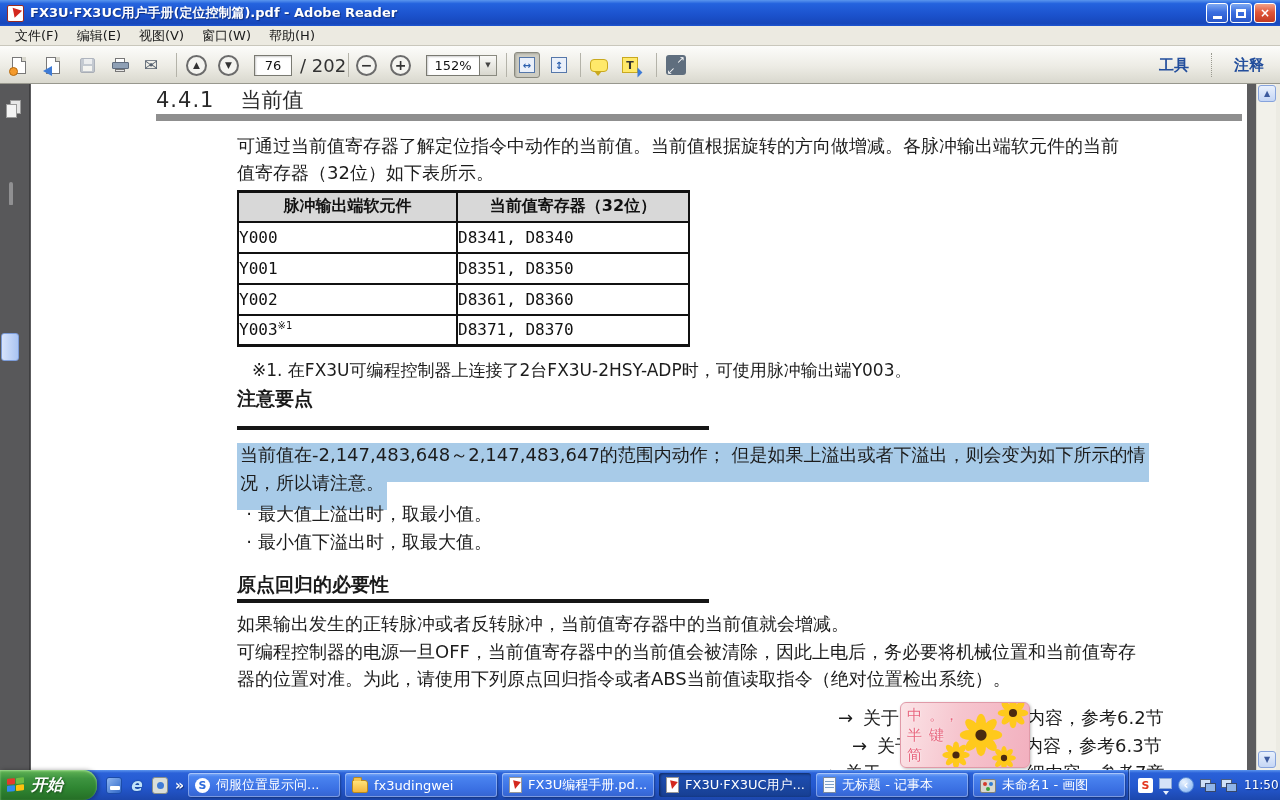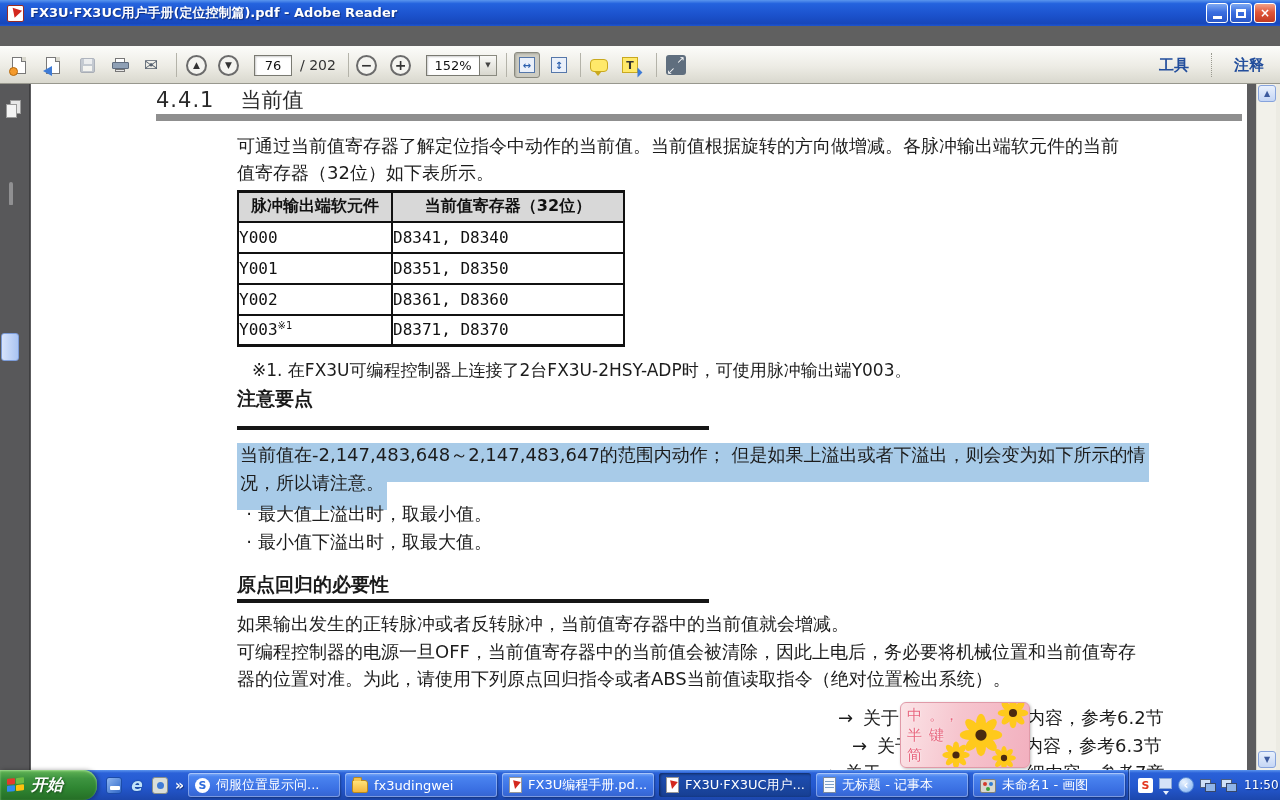--- a/index.html
+++ b/index.html
@@ -39,21 +39,21 @@
   .i-floppy::after{content:"";position:absolute;left:2px;bottom:1px;width:9px;height:5px;background:#fff;}
   .i-printer{width:17px;height:14px;position:relative;}
   .i-printer .paper{position:absolute;left:3px;top:0;width:10px;height:5px;background:#fff;border:1px solid #777;}
   .i-printer .body{position:absolute;left:0;top:4px;width:17px;height:7px;background:#8FA0B5;border:1px solid #5E6B7E;border-radius:1px;}
   .i-printer .out{position:absolute;left:3px;bottom:0;width:10px;height:3px;background:#E8E8E8;border:1px solid #777;}
   .glyph-email{font-size:17px;color:#55606E;line-height:1;}
   .circle-btn{width:21px;height:21px;border:2px solid #6B6B6B;border-radius:50%;background:#F4F4F0;display:flex;align-items:center;justify-content:center;color:#333;}
   .circle-btn .ar{font-size:9px;line-height:1;}
   .circle-btn .pm{font-size:14px;font-weight:bold;line-height:1;margin-top:-1px;}
   .pagebox{width:38px;height:21px;background:#fff;border:1px solid #7A7A72;box-shadow:inset 1px 1px 2px #CCC;font-size:13px;color:#111;text-align:center;font-family:"DejaVu Sans",sans-serif;}
-  .page-total{font-size:14px;color:#333;}
+  .page-total{font-size:18px;color:#333;}
   .zoombox{width:54px;height:21px;background:#fff;border:1px solid #7A7A72;box-shadow:inset 1px 1px 2px #CCC;font-size:13px;color:#111;display:flex;align-items:center;justify-content:center;}
   .ddbtn{width:17px;height:21px;border:1px solid #8A8A80;border-left:none;background:linear-gradient(180deg,#FAFAF8,#D8D7CE);display:flex;align-items:center;justify-content:center;font-size:7px;color:#444;}
   .fitbtn{width:26px;height:26px;border:1px solid transparent;border-radius:3px;display:flex;align-items:center;justify-content:center;}
   .fitbtn.pressed{background:#CDCCC2;border-color:#8A8A80;box-shadow:inset 1px 1px 2px #A9A89E;}
   .i-fit{width:16px;height:16px;background:#EAF0FA;border:1px solid #5577AA;display:flex;align-items:center;justify-content:center;font-size:10px;color:#2B5FAE;font-weight:bold;}
   .i-bubble{width:18px;height:13px;background:#FFE96A;border:1px solid #C9A91F;border-radius:4px;position:relative;}
   .i-bubble::after{content:"";position:absolute;left:3px;bottom:-5px;border-left:4px solid transparent;border-right:4px solid transparent;border-top:5px solid #C9A91F;}
   .i-hl{width:16px;height:16px;background:#FFE96A;border:1px solid #C9A91F;display:flex;align-items:center;justify-content:center;font-size:11px;font-weight:bold;color:#333;position:relative;}
   .i-hl::after{content:"";position:absolute;right:-4px;bottom:-4px;width:0;height:0;border-left:7px solid transparent;border-top:7px solid #3E7BD6;transform:rotate(45deg);}
   .i-fs{width:20px;height:20px;background:#5F6E7E;border-radius:3px;position:relative;color:#fff;}
@@ -85,21 +85,21 @@
   #sec-heading{position:absolute;left:156px;top:2px;font-size:21px;color:#2A2A2A;white-space:nowrap;}
   #sec-heading .num{letter-spacing:1px;margin-right:26px;}
   #heading-bar{position:absolute;left:156px;top:30px;width:1086px;height:7px;background:#8F8F8F;}
   .subhead{position:absolute;font-size:19px;font-weight:600;color:#1A1A1A;white-space:nowrap;}
   .subhead-bar{position:absolute;width:472px;height:4px;background:#161616;}
   .hl{background:#A8CBE8;padding:1px 3px 17px 3px;}
   .bullet-dot{display:inline-block;width:18px;text-align:center;}
 
   
   #dtable{position:absolute;left:237px;top:106px;border-collapse:collapse;}
-  #dtable th{width:154px;background:#D8D8D8;font-size:16px;font-weight:bold;color:#111;height:30px;text-align:center;}
+  #dtable th{width:219px;background:#D8D8D8;font-size:16px;font-weight:bold;color:#111;height:30px;text-align:center;}
   #dtable th + th{width:232px;}
   #dtable td{height:31px;font-size:16px;color:#111;font-family:"DejaVu Sans Mono","Liberation Mono",monospace;}
   #dtable th,#dtable td{border:2px solid #111;}
   #dtable tr:first-child th{border-top:3px solid #111;}
   #dtable tr:last-child td{border-bottom:3px solid #111;}
   #dtable sup{font-size:10px;font-family:"DejaVu Sans",sans-serif;}
 
   .ref-line{position:absolute;font-size:18px;color:#1C1C1C;white-space:nowrap;}
   .ref-line .arrow{margin-right:10px;}
   .ref-sp1{display:inline-block;width:128px;}
@@ -172,20 +172,27 @@
         </div>
       <div class="winbtn">
           <span class="glyph-max"></span>
         </div>
       <div class="winbtn close">
           <span>×</span>
         </div>
     </div>
   </div>
 
+  <div id="menubar">
+    <span class="menu-item">文件(F)</span>
+    <span class="menu-item">编辑(E)</span>
+    <span class="menu-item">视图(V)</span>
+    <span class="menu-item">窗口(W)</span>
+    <span class="menu-item">帮助(H)</span>
+  </div>
 
   <div id="toolbar">
     <div class="tbitem" style="left:12px;">
       <span class="i-page">
           <span class="fold"></span>
           <span class="badge-orange"></span>
         </span>
     </div>
     <div class="tbitem" style="left:46px;">
       <span class="i-page">

